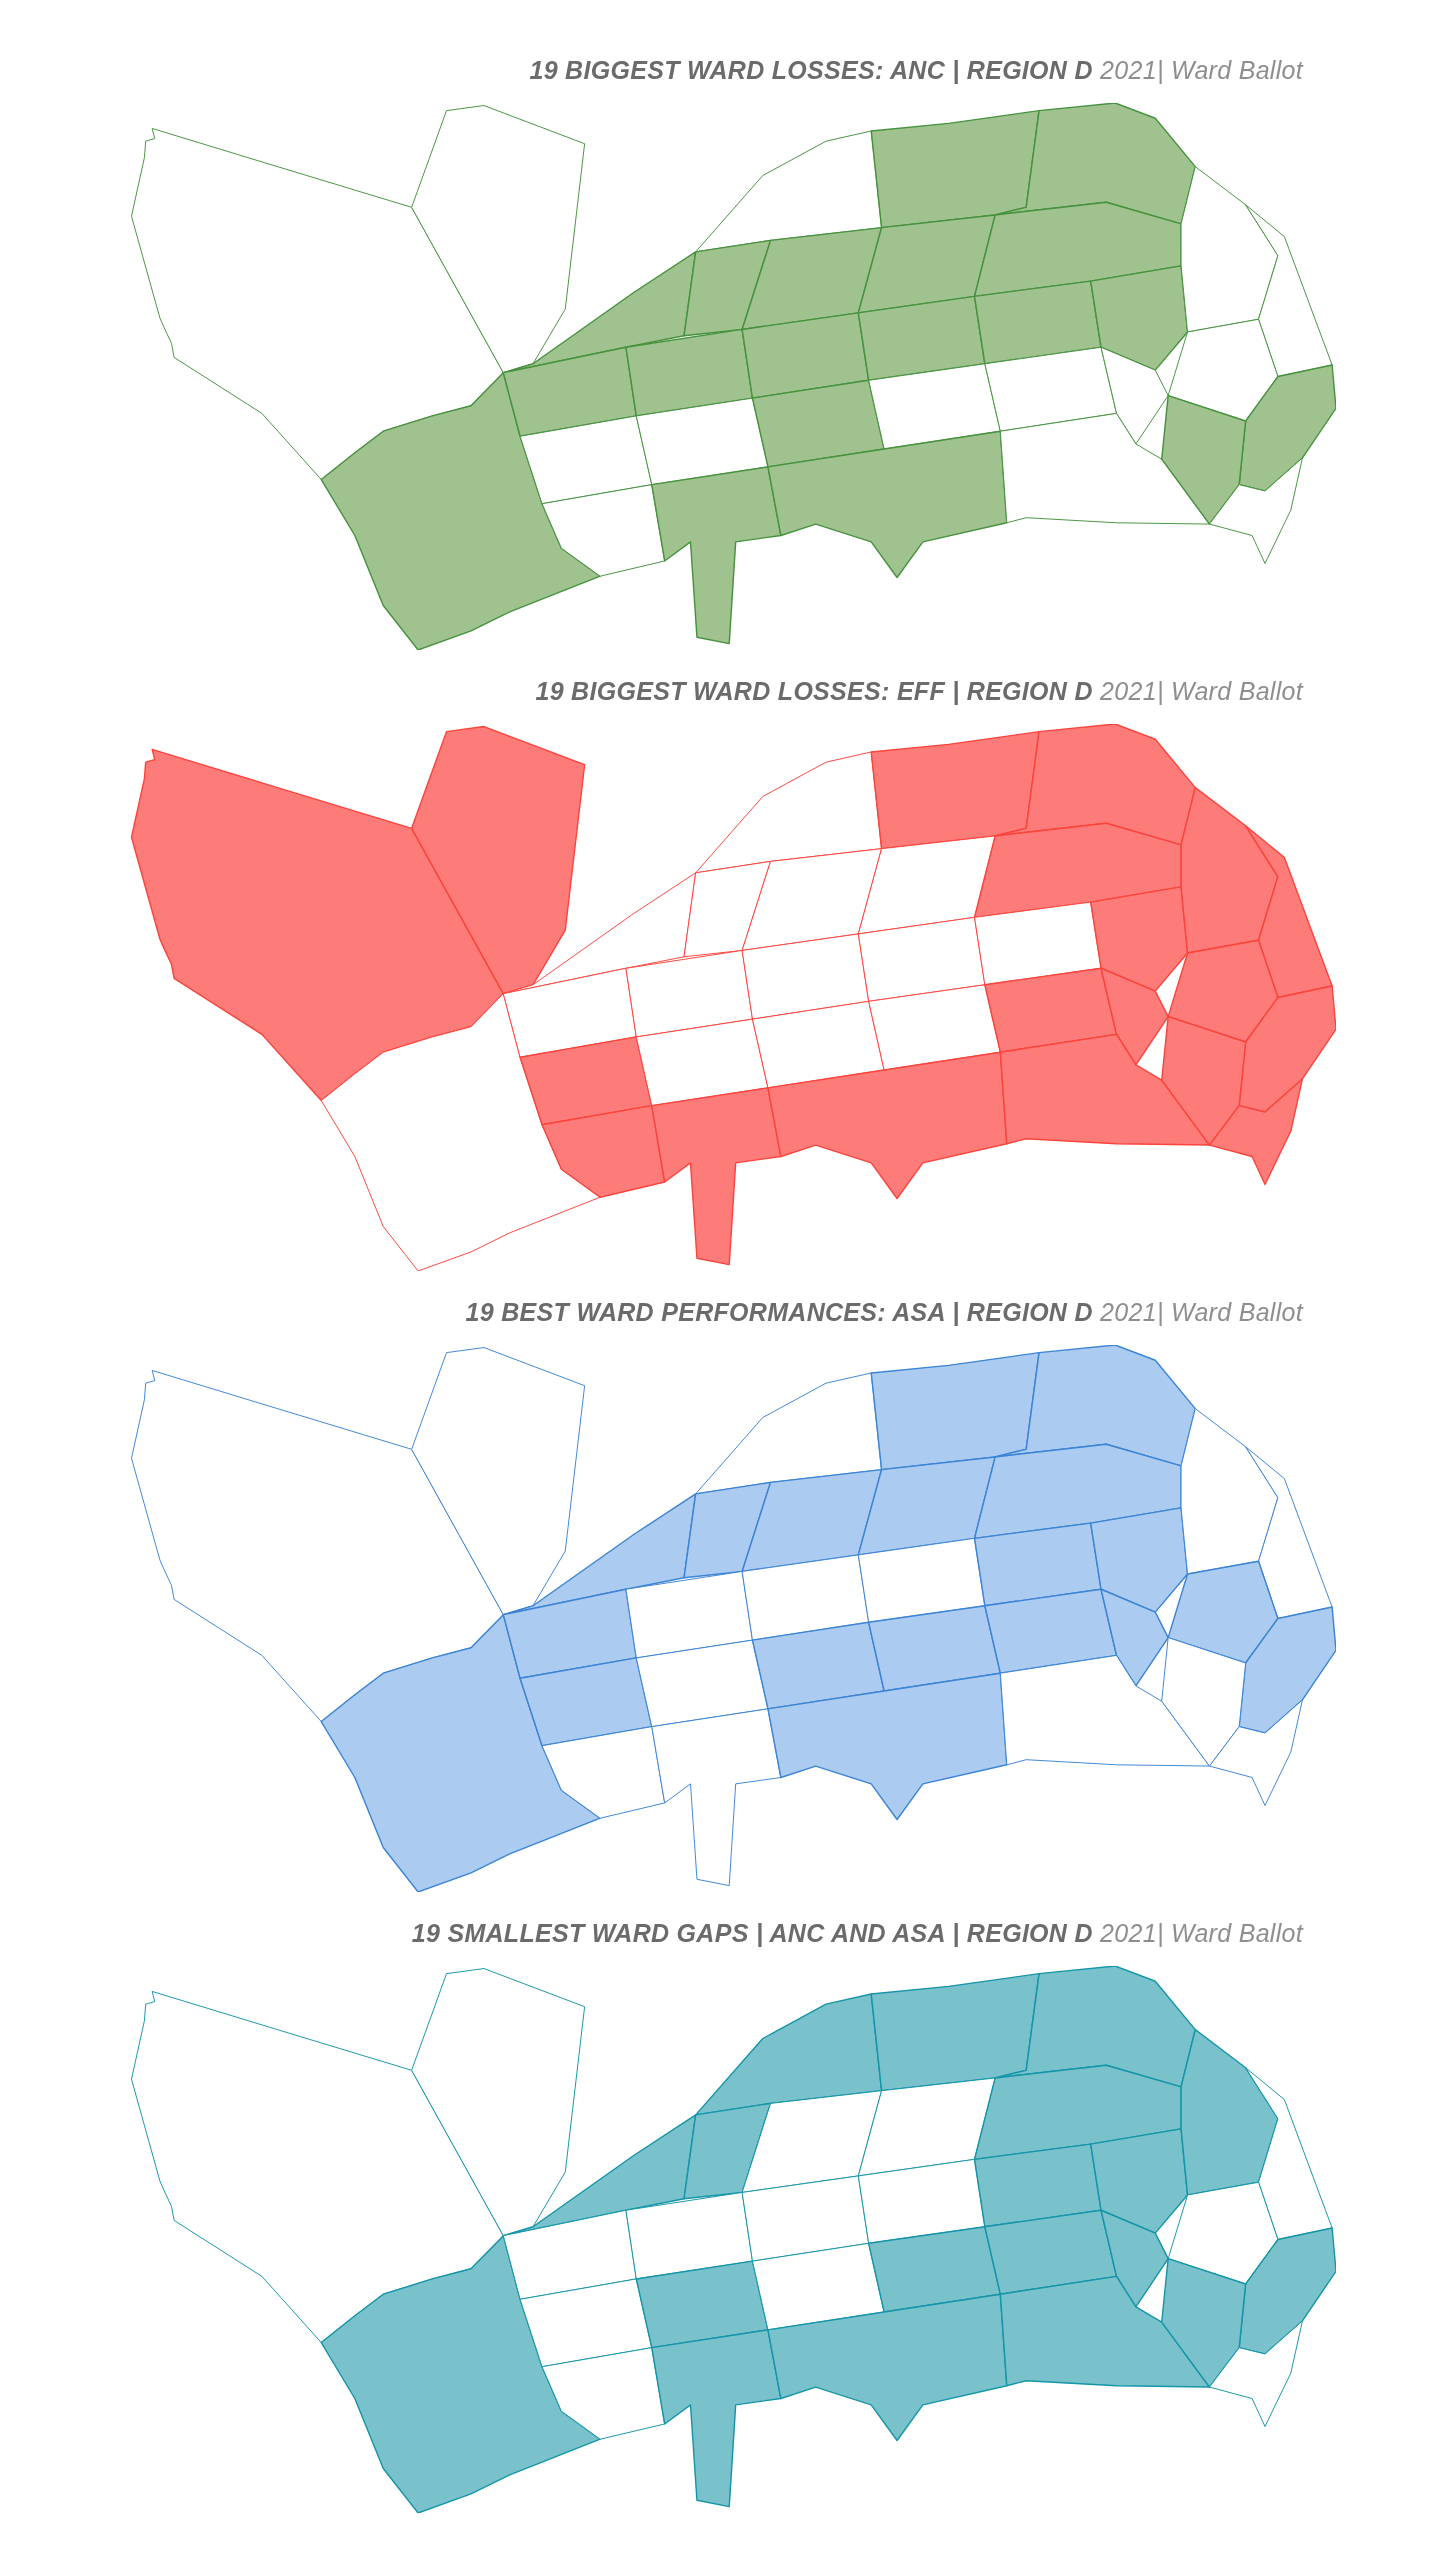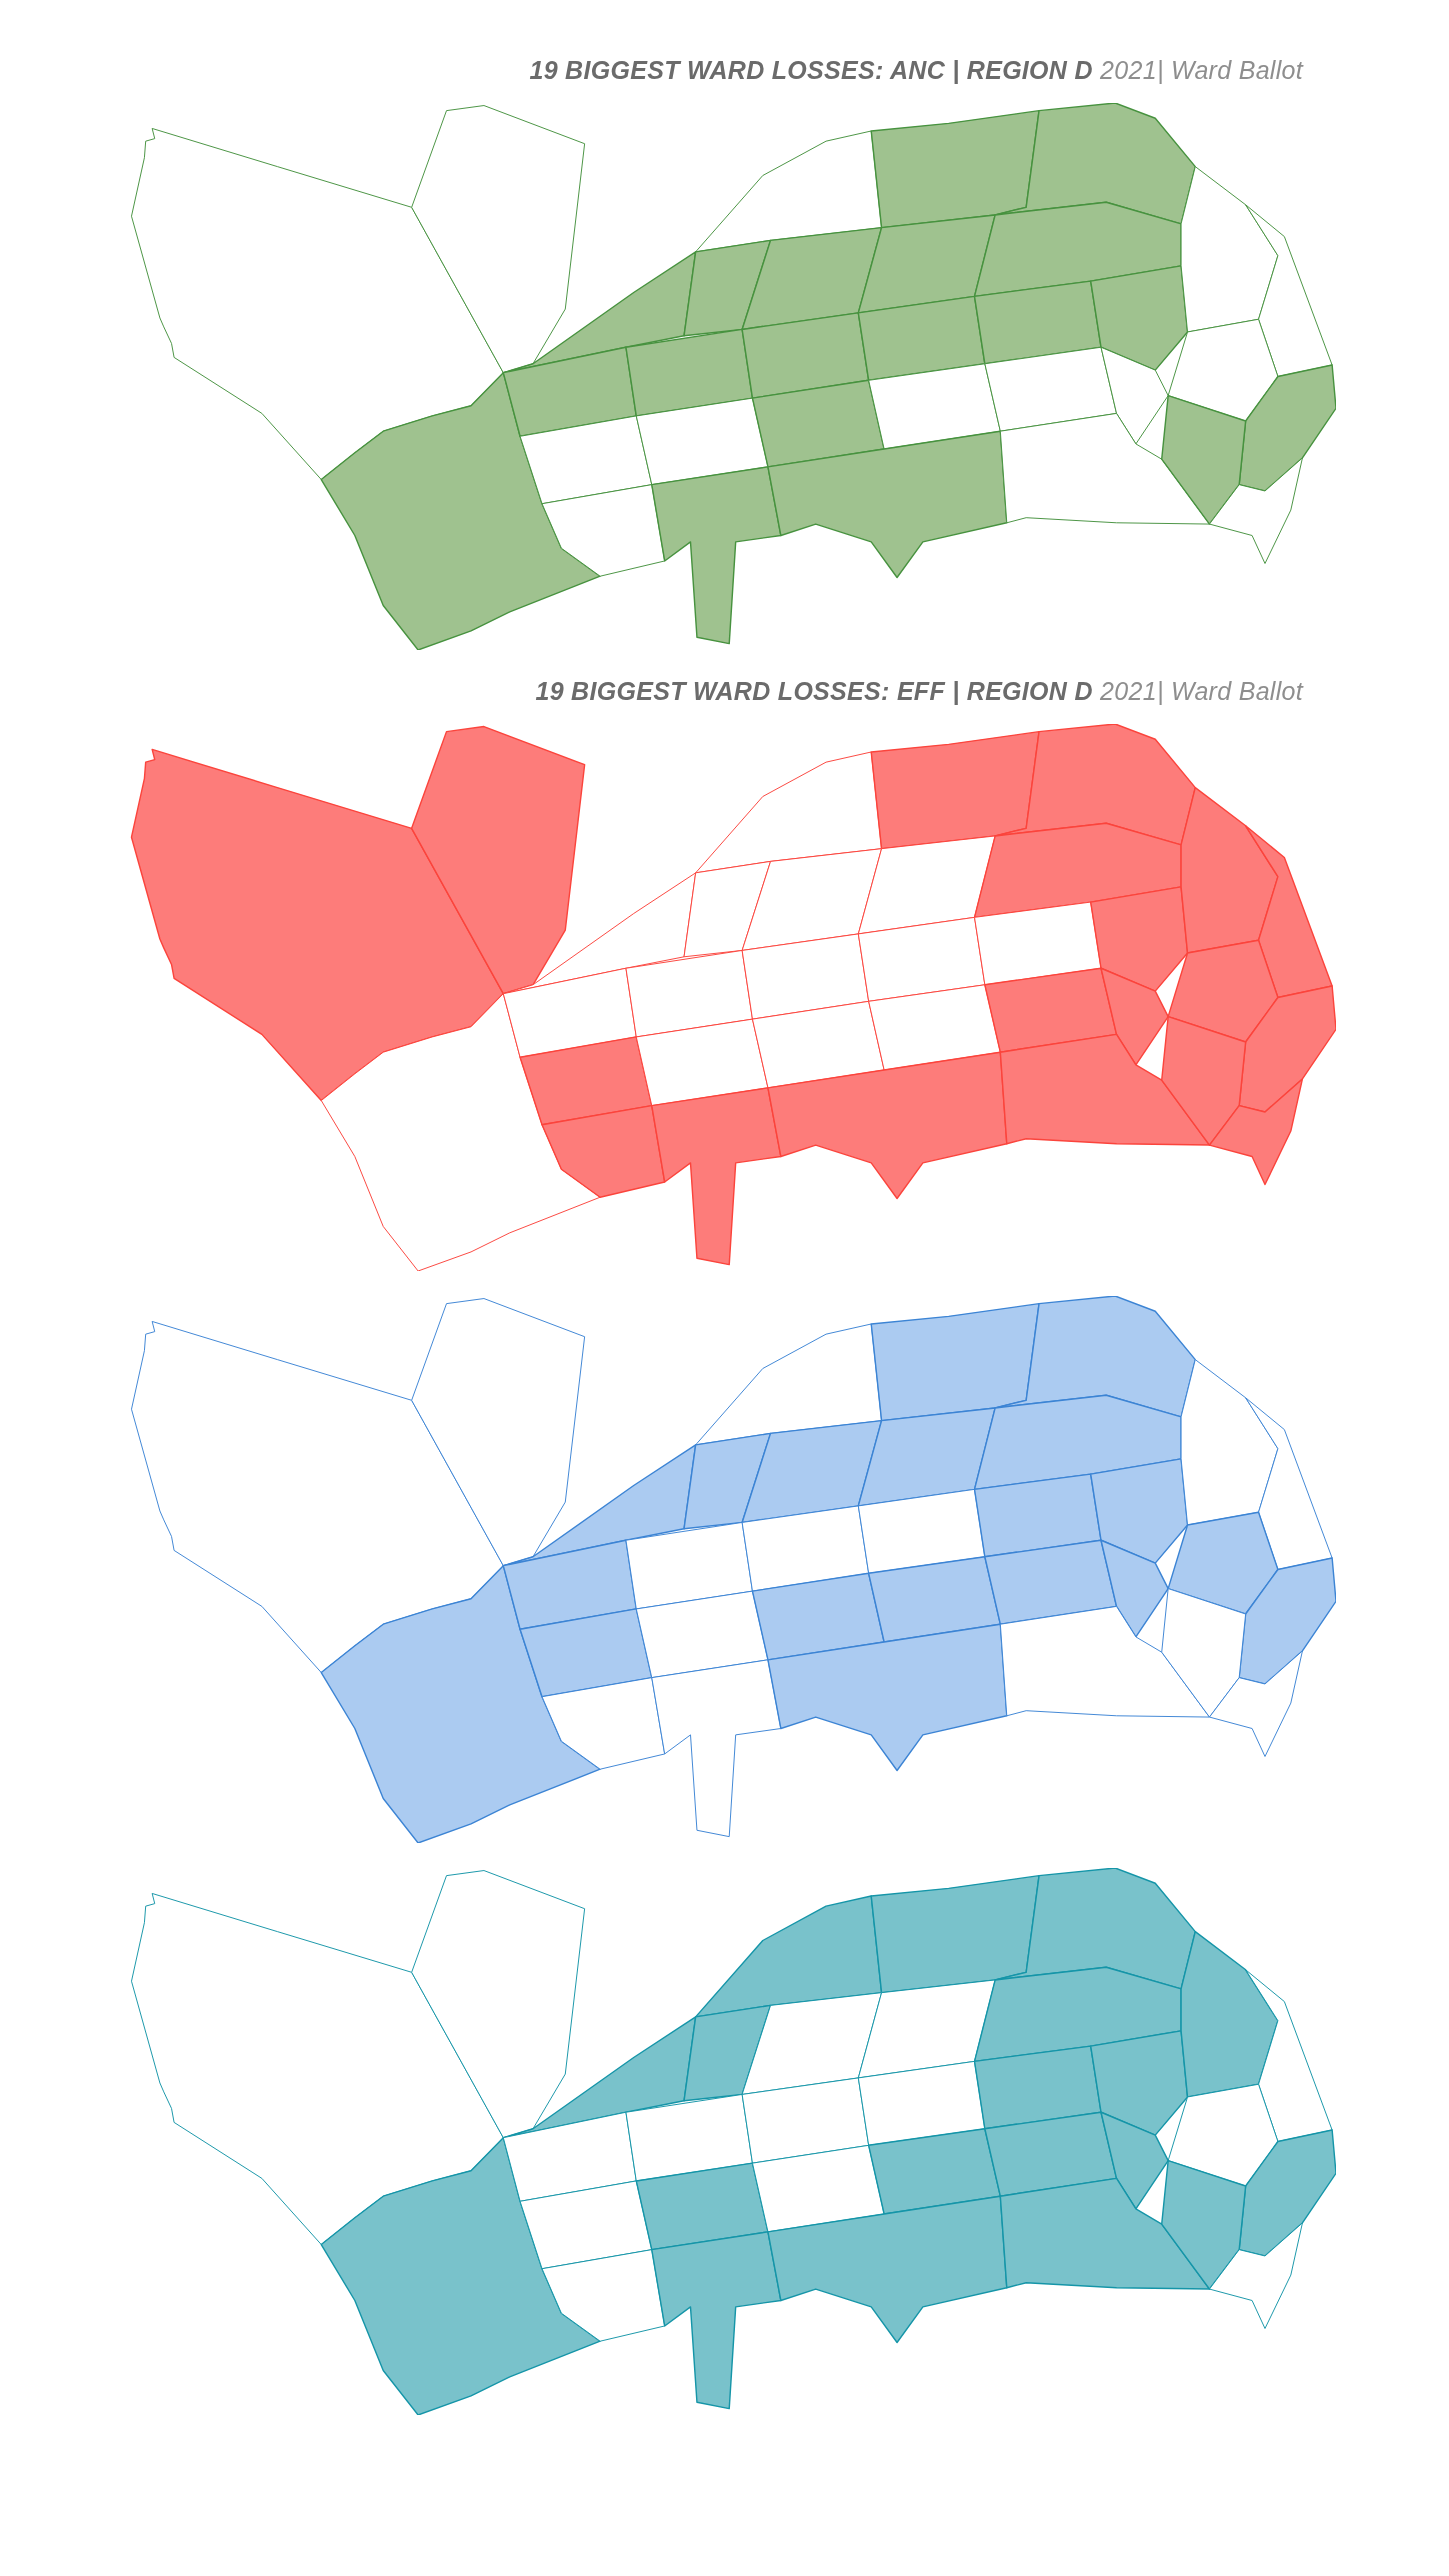--- a/index.html
+++ b/index.html
@@ -109,20 +109,22 @@
         <polygon points="880,95 891,50 930,80 955,120 940,170 885,180 880,128" fill="#fd7c7a" stroke="#fb443c" stroke-width="1.1" stroke-linejoin="round"></polygon>
         <polygon points="930,80 960,105 997,206 955,215 940,170 955,120" fill="#fd7c7a" stroke="#fb443c" stroke-width="1.1" stroke-linejoin="round"></polygon>
         <polygon points="885,180 940,170 955,215 930,250 870,230" fill="#fd7c7a" stroke="#fb443c" stroke-width="1.1" stroke-linejoin="round"></polygon>
         <polygon points="930,250 955,215 997,206 1000,240 974,279 945,305 925,300" fill="#fd7c7a" stroke="#fb443c" stroke-width="1.1" stroke-linejoin="round"></polygon>
         <polygon points="870,230 930,250 925,300 902,331 865,280" fill="#fd7c7a" stroke="#fb443c" stroke-width="1.1" stroke-linejoin="round"></polygon>
         <polygon points="925,300 945,305 974,279 965,320 945,362 935,340 902,331" fill="#fd7c7a" stroke="#fb443c" stroke-width="1.1" stroke-linejoin="round"></polygon>
       </svg>
   </div>
 
   <div class="panel">
+    <h2 class="panel-title" style="color: rgb(107, 107, 107);"><span>19 BEST WARD PERFORMANCES: ASA | REGION D</span>
+      <span class="light" style="color: rgb(142, 142, 142);">2021| Ward Ballot</span></h2>
     <svg class="ward-map" width="1291" height="547" preserveAspectRatio="none" viewBox="0 0 1000 430">
         <polygon points="83,20 180,50 284,82 355,212 330,238 300,246 262,258 240,275 214,296 168,244 100,200 98,189 92,176 89,169 67,89 77,43 78,30 85,28" fill="#ffffff" stroke="#3c84d4" stroke-width="0.75" stroke-linejoin="round"></polygon>
         <polygon points="284,82 311,6 340,2 418,32 403,162 378,205 355,212" fill="#ffffff" stroke="#3c84d4" stroke-width="0.75" stroke-linejoin="round"></polygon>
         <polygon points="214,296 240,275 262,258 300,246 330,238 355,212 368,262 385,315 400,350 430,372 360,400 330,415 289,430 262,395 240,340" fill="#abcbf1" stroke="#3c84d4" stroke-width="1.1" stroke-linejoin="round"></polygon>
         <polygon points="504,117 556,57 605,30 640,22 648,98 562,108" fill="#ffffff" stroke="#3c84d4" stroke-width="0.75" stroke-linejoin="round"></polygon>
         <polygon points="648,98 640,22 700,16 770,6 760,82 736,88" fill="#abcbf1" stroke="#3c84d4" stroke-width="1.1" stroke-linejoin="round"></polygon>
         <polygon points="736,88 760,82 770,6 829,0 860,12 891,50 880,95 822,78" fill="#abcbf1" stroke="#3c84d4" stroke-width="1.1" stroke-linejoin="round"></polygon>
         <polygon points="355,212 378,205 456,149 504,117 495,183 450,192" fill="#abcbf1" stroke="#3c84d4" stroke-width="1.1" stroke-linejoin="round"></polygon>
         <polygon points="495,183 504,117 562,108 540,178" fill="#abcbf1" stroke="#3c84d4" stroke-width="1.1" stroke-linejoin="round"></polygon>
         <polygon points="540,178 562,108 648,98 630,165" fill="#abcbf1" stroke="#3c84d4" stroke-width="1.1" stroke-linejoin="round"></polygon>
@@ -147,20 +149,22 @@
         <polygon points="880,95 891,50 930,80 955,120 940,170 885,180 880,128" fill="#ffffff" stroke="#3c84d4" stroke-width="0.75" stroke-linejoin="round"></polygon>
         <polygon points="930,80 960,105 997,206 955,215 940,170 955,120" fill="#ffffff" stroke="#3c84d4" stroke-width="0.75" stroke-linejoin="round"></polygon>
         <polygon points="885,180 940,170 955,215 930,250 870,230" fill="#abcbf1" stroke="#3c84d4" stroke-width="1.1" stroke-linejoin="round"></polygon>
         <polygon points="930,250 955,215 997,206 1000,240 974,279 945,305 925,300" fill="#abcbf1" stroke="#3c84d4" stroke-width="1.1" stroke-linejoin="round"></polygon>
         <polygon points="870,230 930,250 925,300 902,331 865,280" fill="#ffffff" stroke="#3c84d4" stroke-width="0.75" stroke-linejoin="round"></polygon>
         <polygon points="925,300 945,305 974,279 965,320 945,362 935,340 902,331" fill="#ffffff" stroke="#3c84d4" stroke-width="0.75" stroke-linejoin="round"></polygon>
       </svg>
   </div>
 
   <div class="panel">
+    <h2 class="panel-title" style="color: rgb(107, 107, 107);"><span>19 SMALLEST WARD GAPS | ANC AND ASA | REGION D</span>
+      <span class="light" style="color: rgb(142, 142, 142);">2021| Ward Ballot</span></h2>
     <svg class="ward-map" width="1291" height="547" preserveAspectRatio="none" viewBox="0 0 1000 430">
         <polygon points="83,20 180,50 284,82 355,212 330,238 300,246 262,258 240,275 214,296 168,244 100,200 98,189 92,176 89,169 67,89 77,43 78,30 85,28" fill="#ffffff" stroke="#1595a8" stroke-width="0.75" stroke-linejoin="round"></polygon>
         <polygon points="284,82 311,6 340,2 418,32 403,162 378,205 355,212" fill="#ffffff" stroke="#1595a8" stroke-width="0.75" stroke-linejoin="round"></polygon>
         <polygon points="214,296 240,275 262,258 300,246 330,238 355,212 368,262 385,315 400,350 430,372 360,400 330,415 289,430 262,395 240,340" fill="#79c2cb" stroke="#1595a8" stroke-width="1.1" stroke-linejoin="round"></polygon>
         <polygon points="504,117 556,57 605,30 640,22 648,98 562,108" fill="#79c2cb" stroke="#1595a8" stroke-width="1.1" stroke-linejoin="round"></polygon>
         <polygon points="648,98 640,22 700,16 770,6 760,82 736,88" fill="#79c2cb" stroke="#1595a8" stroke-width="1.1" stroke-linejoin="round"></polygon>
         <polygon points="736,88 760,82 770,6 829,0 860,12 891,50 880,95 822,78" fill="#79c2cb" stroke="#1595a8" stroke-width="1.1" stroke-linejoin="round"></polygon>
         <polygon points="355,212 378,205 456,149 504,117 495,183 450,192" fill="#79c2cb" stroke="#1595a8" stroke-width="1.1" stroke-linejoin="round"></polygon>
         <polygon points="495,183 504,117 562,108 540,178" fill="#79c2cb" stroke="#1595a8" stroke-width="1.1" stroke-linejoin="round"></polygon>
         <polygon points="540,178 562,108 648,98 630,165" fill="#ffffff" stroke="#1595a8" stroke-width="0.75" stroke-linejoin="round"></polygon>

